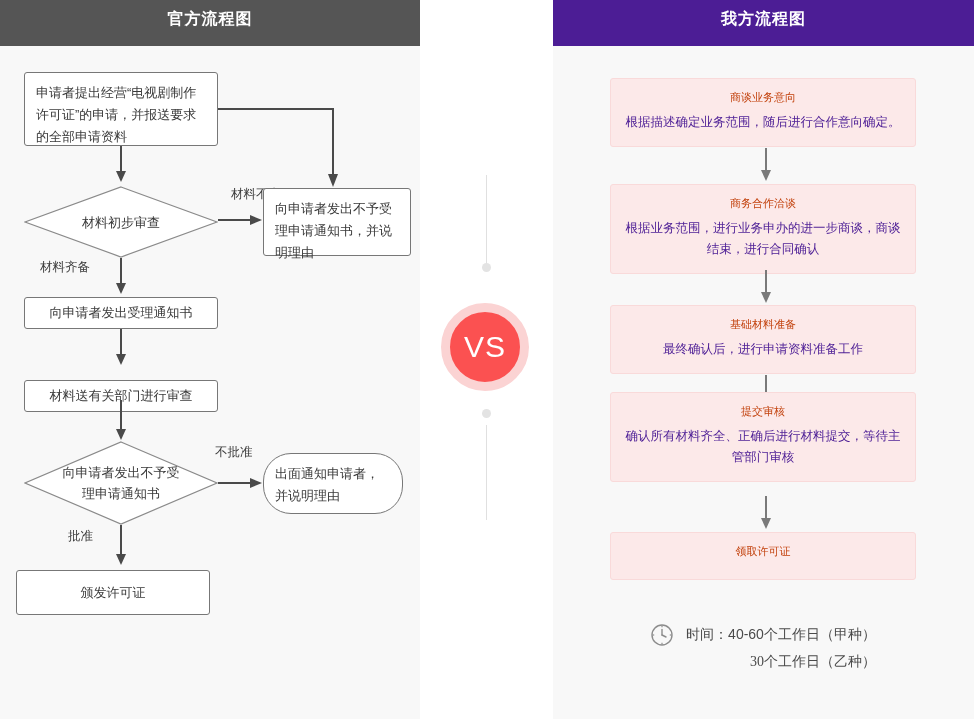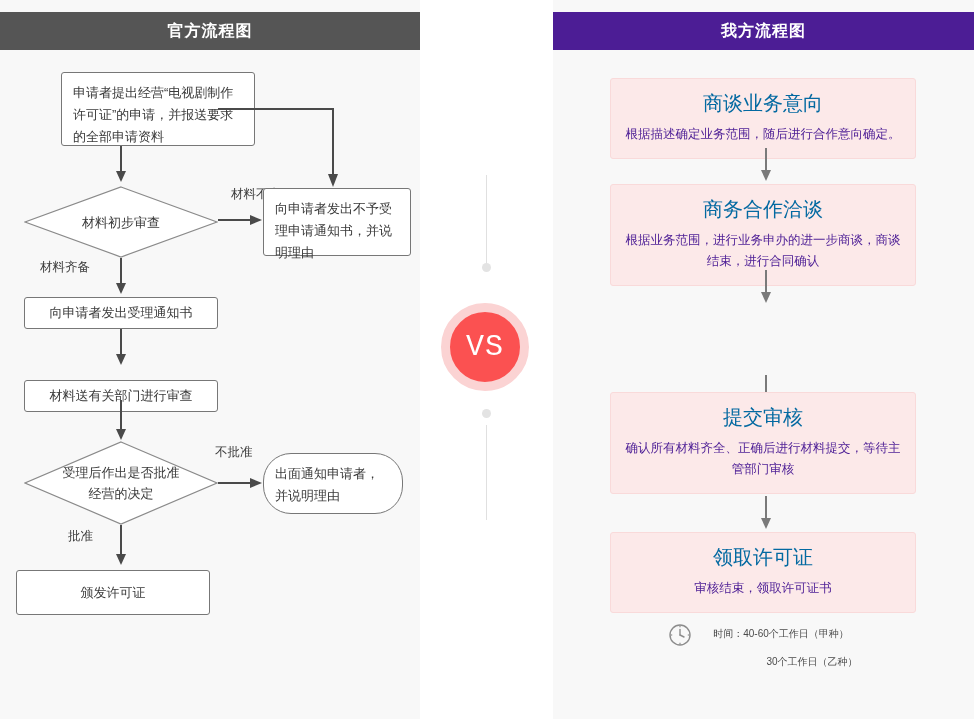--- a/index.html
+++ b/index.html
@@ -19,28 +19,27 @@
   .panel {
     position: absolute;
     top: 0;
     height: 719px;
     background: #f8f8f8;
   }
   #panel-left  { left: 0;    width: 420px; }
   #panel-right { left: 553px; width: 421px; }
 
   .panel-header {
-    height: 38px;
+    height: 46px;
     line-height: 38px;
     text-align: center;
     color: #ffffff;
     font-size: 16px;
     font-weight: bold;
     letter-spacing: 1px;
-    margin-top: 12px;
   }
   #header-left  { background: #555555; }
   #header-right { background: #4c1d95; }
 
   
   .fc-box {
     position: absolute;
     box-sizing: border-box;
     background: #ffffff;
     border: 1px solid #777777;
@@ -87,21 +86,20 @@
   .conn { position: absolute; }
   .conn svg { display: block; overflow: visible; }
 
   
   #vs-wrap {
     position: absolute;
     left: 420px;
     top: 0;
     width: 133px;
     height: 719px;
-    font-family: Liberation Mono, monospace;
   }
   .vs-line {
     position: absolute;
     left: 66px;
     width: 1px;
     background: #e0e0e0;
   }
   #vs-line-top    { top: 175px; height: 90px; }
   #vs-line-bottom { top: 425px; height: 95px; }
   .vs-dot {
@@ -137,22 +135,22 @@
     left: 57px;
     width: 306px;
     box-sizing: border-box;
     background: #fce9e9;
     border: 1px solid #f9dada;
     border-radius: 3px;
     text-align: center;
     padding: 11px 12px 13px 12px;
   }
   .rc-title {
-    font-size: 20px;
-    color: #0369a1;
+    font-size: 11px;
+    color: #c2410c;
     margin-bottom: 7px;
   }
   .rc-desc {
     font-size: 12.5px;
     color: #4c1d95;
     line-height: 21px;
   }
 
   .rc-arrow {
     position: absolute;
@@ -166,34 +164,34 @@
     left: 57px;
     top: 620px;
     width: 306px;
     display: flex;
     align-items: flex-start;
     justify-content: center;
     gap: 12px;
   }
   #clock-icon { flex: 0 0 auto; margin-top: 3px; }
   #time-lines {
-    font-size: 10px;
+    font-size: 14px;
     color: #4a4a4a;
     line-height: 28px;
-    text-align: center;
+    text-align: right;
   }
   #time-line-2 { padding-left: 62px; }
 </style>
 </head>
 <body>
 
 <div class="panel" id="panel-left">
   <div class="panel-header" id="header-left">官方流程图</div>
 
-  <div class="fc-box padded" style="left:24px; top:72px; width:194px; height:74px;margin-left:37px;">申请者提出经营“电视剧制作许可证”的申请，并报送要求的全部申请资料</div>
+  <div class="fc-box padded" style="left:24px; top:72px; width:194px; height:74px;">申请者提出经营“电视剧制作许可证”的申请，并报送要求的全部申请资料</div>
 
   <div class="conn" style="left:100px; top:146px;">
     <svg width="42" height="40" viewBox="0 0 42 40">
       <line x1="21" y1="0" x2="21" y2="27" stroke="#4a4a4a" stroke-width="2"></line>
       <polygon points="21,36 16,25 26,25" fill="#4a4a4a"></polygon>
     </svg>
   </div>
 
   <div class="conn" style="left:218px; top:108px;">
     <svg width="130" height="82" viewBox="0 0 130 82">
@@ -244,21 +242,21 @@
     <svg width="42" height="44" viewBox="0 0 42 44">
       <line x1="21" y1="0" x2="21" y2="31" stroke="#4a4a4a" stroke-width="2"></line>
       <polygon points="21,40 16,29 26,29" fill="#4a4a4a"></polygon>
     </svg>
   </div>
 
   <div class="fc-diamond" style="left:24px; top:441px; width:194px; height:84px;">
     <svg width="194" height="84" viewBox="0 0 194 84">
       <polygon points="97,1 193,42 97,83 1,42" fill="#ffffff" stroke="#8a8a8a" stroke-width="1.2"></polygon>
     </svg>
-    <div class="dtext" style="padding:0 34px; box-sizing:border-box;">受理后作出是否批准经营的决定</div>
+    <div class="dtext" style="padding:0 34px; box-sizing:border-box;">向申请者发出不予受理申请通知书</div>
   </div>
 
   <div class="edge-label" style="left:215px; top:444px;">不批准</div>
 
   <div class="conn" style="left:218px; top:468px;">
     <svg width="48" height="30" viewBox="0 0 48 30">
       <line x1="0" y1="15" x2="34" y2="15" stroke="#4a4a4a" stroke-width="2"></line>
       <polygon points="44,15 32,10 32,20" fill="#4a4a4a"></polygon>
     </svg>
   </div>
@@ -303,53 +301,56 @@
     <div class="rc-title">商务合作洽谈</div>
     <div class="rc-desc">根据业务范围，进行业务申办的进一步商谈，商谈结束，进行合同确认</div>
   </div>
   <div class="rc-arrow" style="top:270px;">
     <svg width="20" height="36" viewBox="0 0 20 36">
       <line x1="10" y1="0" x2="10" y2="24" stroke="#7a7a7a" stroke-width="2"></line>
       <polygon points="10,33 5,22 15,22" fill="#7a7a7a"></polygon>
     </svg>
   </div>
 
+  <div class="rc-card" style="top:305px;">
+    <div class="rc-title">基础材料准备</div>
+    <div class="rc-desc">最终确认后，进行申请资料准备工作</div>
+  </div>
   <div class="rc-arrow" style="top:375px;">
     <svg width="20" height="36" viewBox="0 0 20 36">
       <line x1="10" y1="0" x2="10" y2="24" stroke="#7a7a7a" stroke-width="2"></line>
       <polygon points="10,33 5,22 15,22" fill="#7a7a7a"></polygon>
     </svg>
   </div>
 
   <div class="rc-card" style="top:392px;">
     <div class="rc-title">提交审核</div>
     <div class="rc-desc">确认所有材料齐全、正确后进行材料提交，等待主管部门审核</div>
   </div>
   <div class="rc-arrow" style="top:496px;">
     <svg width="20" height="36" viewBox="0 0 20 36">
       <line x1="10" y1="0" x2="10" y2="24" stroke="#7a7a7a" stroke-width="2"></line>
       <polygon points="10,33 5,22 15,22" fill="#7a7a7a"></polygon>
     </svg>
   </div>
 
   <div class="rc-card" style="top:532px;">
     <div class="rc-title">领取许可证</div>
-    <div class="rc-desc">审核结束，领取许可证书</div>
   </div>
 
   <div id="time-note">
     <span id="clock-icon">
       <svg width="24" height="24" viewBox="0 0 24 24">
         <circle cx="12" cy="12" r="10" fill="none" stroke="#8c8c8c" stroke-width="1.4"></circle>
         <line x1="12" y1="12" x2="12" y2="6.5" stroke="#8c8c8c" stroke-width="1.4" stroke-linecap="round"></line>
         <line x1="12" y1="12" x2="16" y2="14" stroke="#8c8c8c" stroke-width="1.4" stroke-linecap="round"></line>
         <line x1="12" y1="2.4" x2="12" y2="4.2" stroke="#8c8c8c" stroke-width="1.2"></line>
         <line x1="12" y1="19.8" x2="12" y2="21.6" stroke="#8c8c8c" stroke-width="1.2"></line>
         <line x1="2.4" y1="12" x2="4.2" y2="12" stroke="#8c8c8c" stroke-width="1.2"></line>
         <line x1="19.8" y1="12" x2="21.6" y2="12" stroke="#8c8c8c" stroke-width="1.2"></line>
       </svg>
     </span>
     <span id="time-lines">
       <span style="display:block;">时间：40-60个工作日（甲种）</span>
-      <span style="display:block;" id="time-line-2">30个工作日（乙种）</span>
+      <span style="display:block;font-family:Liberation Serif, serif;" id="time-line-2">30个工作日（乙种）</span>
     </span>
   </div>
 </div>
 
 </body></html>

